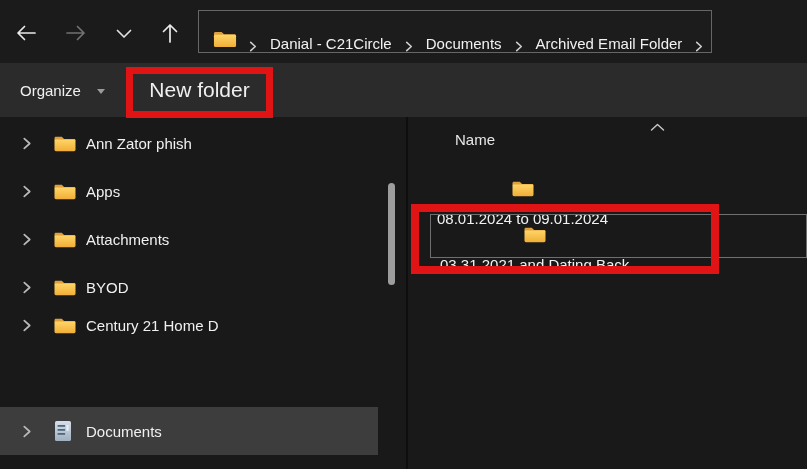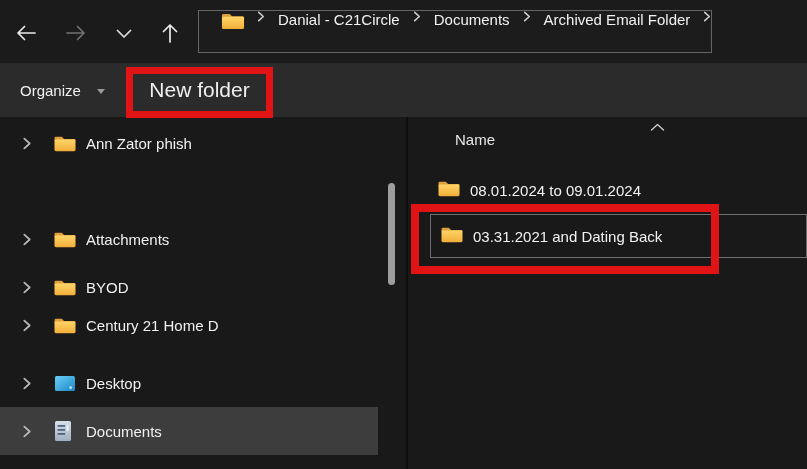--- a/index.html
+++ b/index.html
@@ -7,22 +7,22 @@
   .screen {
     position:relative; width:807px; height:469px; overflow:hidden;
     background:#191919; font-family:"Liberation Sans", sans-serif;
     color:#f0f0f0; font-size:15px;
   }
   
   .navbar { position:absolute; left:0; top:0; right:0; height:63px; background:#1b1b1b; }
   .nav-btn { position:absolute; top:21px; width:28px; height:26px; display:flex; align-items:center; justify-content:center; background:transparent; border:none; cursor:pointer; }
   .address-bar {
     position:absolute; left:198px; top:10px; width:514px; height:43px;
-    background:#1c1c1c; border:1px solid #666; display:flex; align-items:flex-start;
-    padding-left:21px;
+    background:#1c1c1c; border:1px solid #666; display:flex; align-items:flex-end;
+    padding-left:13px;
   }
   .crumb { color:#f2f2f2; white-space:nowrap; padding:0 2px; cursor:pointer; }
   .crumb-sep { display:flex; align-items:center; padding:0 11px; }
   
   .toolbar { position:absolute; left:0; top:63px; right:0; height:54px; background:#2b2b2b; }
   .organize { position:absolute; left:20px; top:0; height:54px; display:flex; align-items:center; gap:16px; cursor:pointer; }
   .organize-caret { width:0; height:0; border-left:4.5px solid transparent; border-right:4.5px solid transparent; border-top:5px solid #9b9b9b; margin-top:3px; }
   .new-folder-btn { position:absolute; left:126px; top:4px; width:147px; height:46px; display:flex; align-items:center; justify-content:center; background:transparent; border:none; color:#f0f0f0; font-size:21px; font-family:inherit; cursor:pointer; }
   
   .body { position:absolute; left:0; top:117px; right:0; bottom:0; background:#191919; }
@@ -31,21 +31,21 @@
   .tree-row.selected { background:#3d3d3d; }
   .tree-chevron { width:11px; display:flex; align-items:center; }
   .tree-icon { width:24px; margin-left:20px; display:flex; align-items:center; }
   .tree-label { margin-left:9px; color:#f0f0f0; }
   .v-scrollbar { position:absolute; left:388px; top:66px; width:7px; height:102px; background:#9d9d9d; border-radius:3.5px; cursor:pointer; }
   .panel-divider { position:absolute; left:406px; top:0; bottom:0; width:2px; background:#0e0e0e; }
   
   .file-panel { position:absolute; left:408px; top:0; right:0; bottom:0; }
   .sort-caret { position:absolute; left:242px; top:1px; cursor:pointer; }
   .col-header { position:absolute; left:47px; top:14px; color:#e8e8e8; cursor:pointer; }
-  .file-row { position:absolute; display:flex; align-items:center; gap:9px; cursor:pointer; }
+  .file-row { position:absolute; display:flex; align-items:center; gap:9px; cursor:pointer;flex-direction:column; }
   .file-row-1 { left:29px; top:62px; }
   .item-outline { position:absolute; left:22px; top:97px; right:0; height:44px; border:1px solid #6f6f6f; }
   .file-row-2 { left:32px; top:108px; }
   .file-name { color:#f2f2f2; white-space:nowrap; }
   
   .annotation { position:absolute; pointer-events:none; border-style:solid; border-color:#e01414; }
   .annotation-1 { left:126px; top:67px; width:147px; height:51px; border-width:7px; }
   .annotation-2 { left:411px; top:204px; width:308px; height:70px; border-width:8px; }
   .defs-holder { position:absolute; width:0; height:0; overflow:hidden; }
 </style>
@@ -154,20 +154,34 @@
           </span>
         <span class="tree-icon">
             <svg width="24" height="19" viewBox="0 0 24 19">
               <path d="M1.5 6.5 V4.2 c0-.8.6-1.4 1.4-1.4 h5.9 l2.3 2.1 h10 c.8 0 1.4.6 1.4 1.4 v.2 z" fill="#dfa03c"></path>
               <rect x="1.5" y="5.4" width="21" height="11.8" rx="1.4" fill="url(#folderGrad)"></rect>
             </svg>
           </span>
         <span class="tree-label">Ann Zator phish</span>
       </div>
 
+      <div class="tree-row" style="top:50px">
+        <span class="tree-chevron">
+            <svg width="10" height="13" viewBox="0 0 8 12">
+              <path d="M1.5 1.5 L6.5 6 L1.5 10.5" stroke="#b9b9b9" stroke-width="1.6" fill="none" stroke-linecap="round" stroke-linejoin="round"></path>
+            </svg>
+          </span>
+        <span class="tree-icon">
+            <svg width="24" height="19" viewBox="0 0 24 19">
+              <path d="M1.5 6.5 V4.2 c0-.8.6-1.4 1.4-1.4 h5.9 l2.3 2.1 h10 c.8 0 1.4.6 1.4 1.4 v.2 z" fill="#dfa03c"></path>
+              <rect x="1.5" y="5.4" width="21" height="11.8" rx="1.4" fill="url(#folderGrad)"></rect>
+            </svg>
+          </span>
+        <span class="tree-label">Apps</span>
+      </div>
 
       <div class="tree-row" style="top:146px">
         <span class="tree-chevron">
             <svg width="10" height="13" viewBox="0 0 8 12">
               <path d="M1.5 1.5 L6.5 6 L1.5 10.5" stroke="#b9b9b9" stroke-width="1.6" fill="none" stroke-linecap="round" stroke-linejoin="round"></path>
             </svg>
           </span>
         <span class="tree-icon">
             <svg width="24" height="19" viewBox="0 0 24 19">
               <path d="M1.5 6.5 V4.2 c0-.8.6-1.4 1.4-1.4 h5.9 l2.3 2.1 h10 c.8 0 1.4.6 1.4 1.4 v.2 z" fill="#dfa03c"></path>
@@ -200,34 +214,20 @@
           </span>
         <span class="tree-icon">
             <svg width="24" height="19" viewBox="0 0 24 19">
               <path d="M1.5 6.5 V4.2 c0-.8.6-1.4 1.4-1.4 h5.9 l2.3 2.1 h10 c.8 0 1.4.6 1.4 1.4 v.2 z" fill="#dfa03c"></path>
               <rect x="1.5" y="5.4" width="21" height="11.8" rx="1.4" fill="url(#folderGrad)"></rect>
             </svg>
           </span>
         <span class="tree-label">Century 21 Home D</span>
       </div>
 
-      <div class="tree-row" style="top:242px">
-        <span class="tree-chevron">
-            <svg width="10" height="13" viewBox="0 0 8 12">
-              <path d="M1.5 1.5 L6.5 6 L1.5 10.5" stroke="#b9b9b9" stroke-width="1.6" fill="none" stroke-linecap="round" stroke-linejoin="round"></path>
-            </svg>
-          </span>
-        <span class="tree-icon">
-            <svg width="24" height="19" viewBox="0 0 24 19">
-              <rect x="2" y="2" width="20" height="15" rx="1.6" fill="url(#deskGrad)"></rect>
-              <rect x="16.5" y="12.5" width="2.2" height="2.2" fill="#ffffff" opacity="0.9"></rect>
-            </svg>
-          </span>
-        <span class="tree-label">Desktop</span>
-      </div>
 
       <div class="tree-row selected" style="top:290px">
         <span class="tree-chevron">
             <svg width="10" height="13" viewBox="0 0 8 12">
               <path d="M1.5 1.5 L6.5 6 L1.5 10.5" stroke="#b9b9b9" stroke-width="1.6" fill="none" stroke-linecap="round" stroke-linejoin="round"></path>
             </svg>
           </span>
         <span class="tree-icon">
             <svg width="20" height="22" viewBox="0 0 18 22">
               <rect x="1" y="1" width="16" height="20" rx="1.6" fill="url(#docGrad)"></rect>

